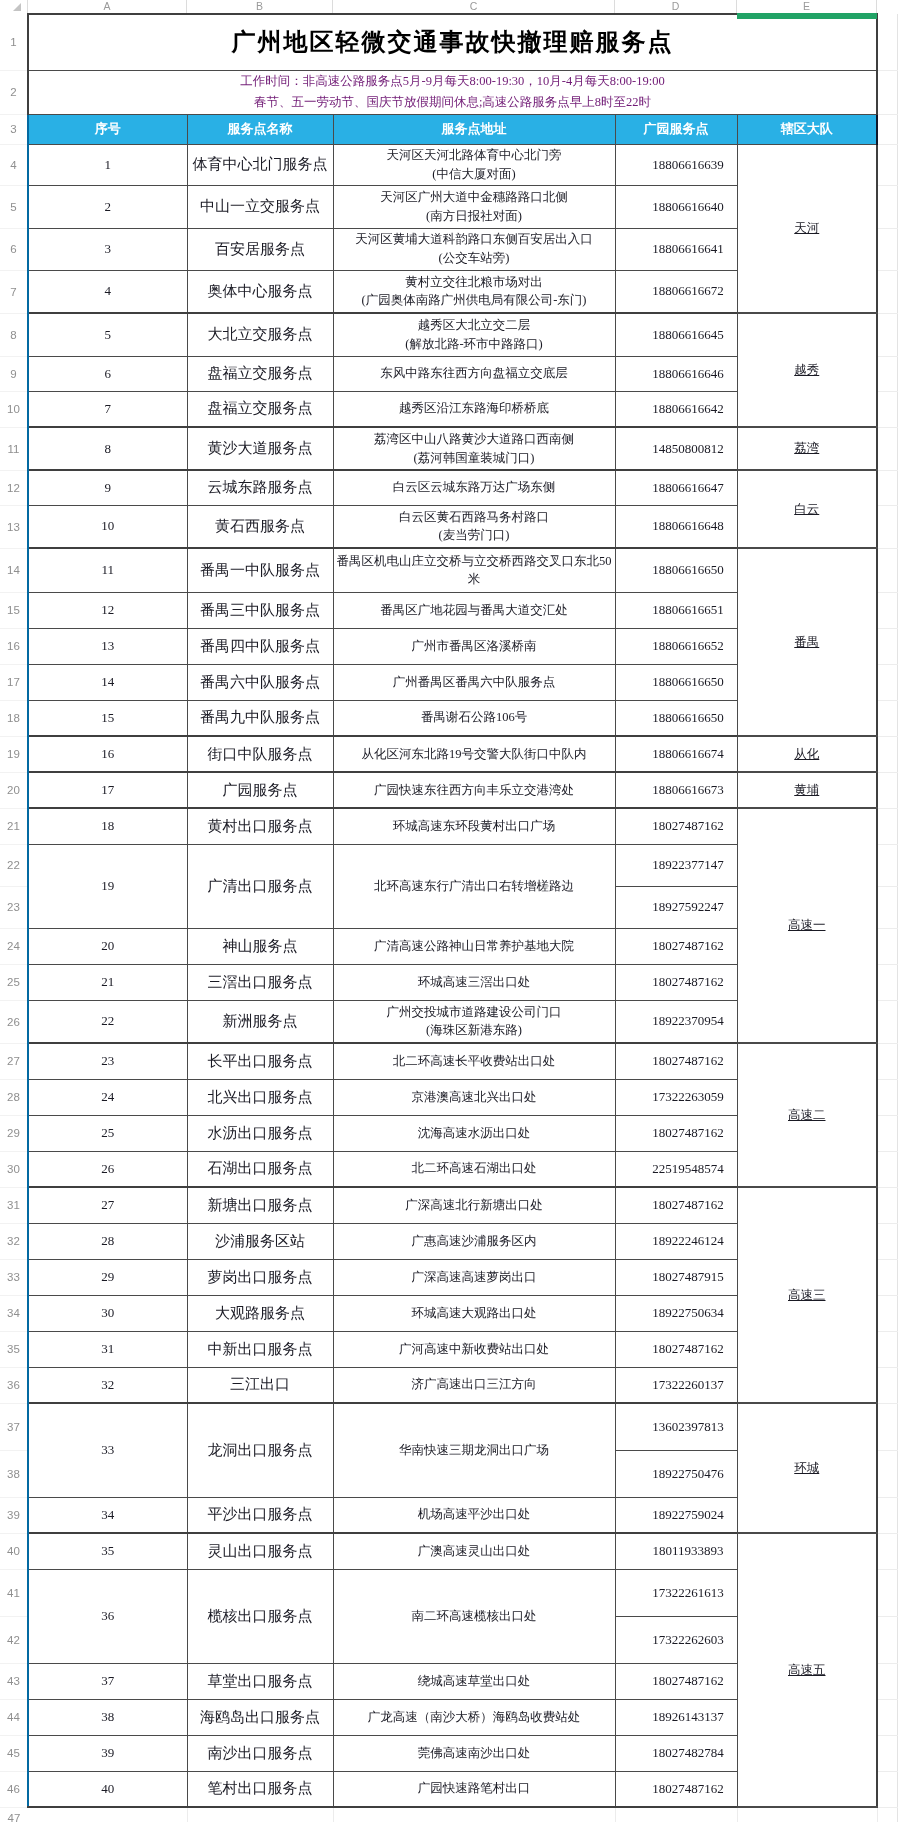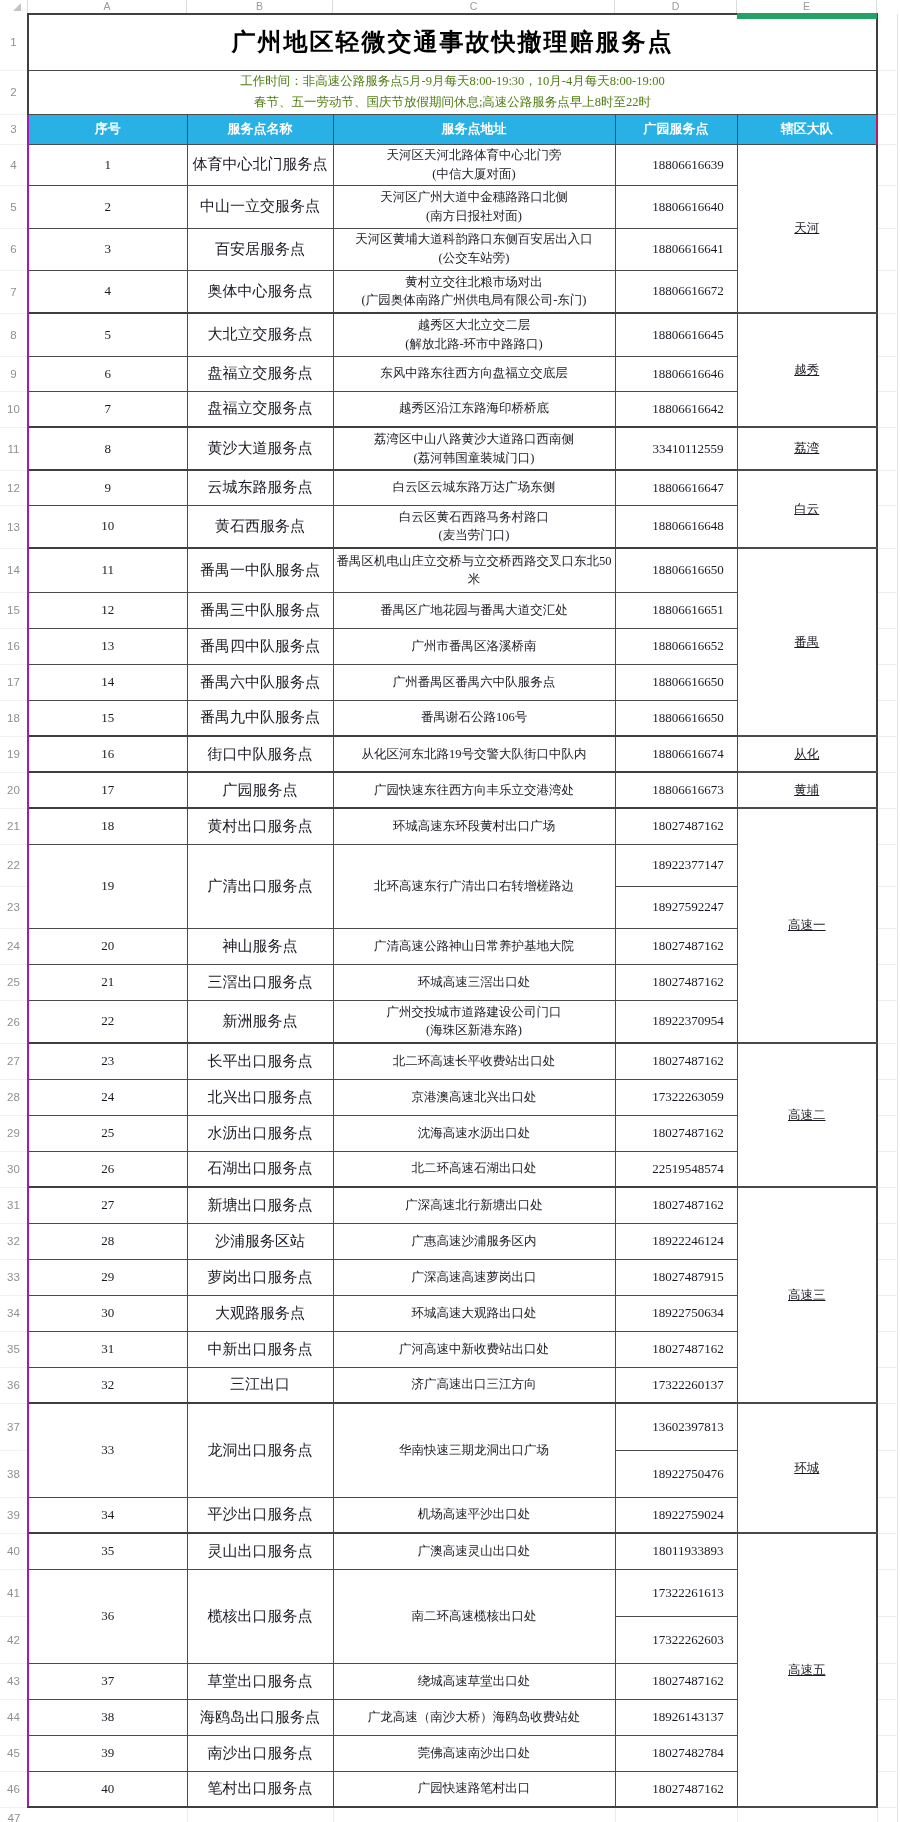--- a/index.html
+++ b/index.html
@@ -19,31 +19,31 @@
   table.sheet{border-collapse:collapse;table-layout:fixed;width:897px;}
   td{box-sizing:border-box;border:1px solid #4a4a4a;text-align:center;vertical-align:middle;
      padding:0 3px;font-family:"Liberation Serif",serif;font-size:12.5px;color:#1a1a24;
      overflow:hidden;}
   td.rownum{border:0;border-bottom:1px solid #f2f2f2;color:#8f8f8f;
      font-family:"Liberation Sans",sans-serif;font-size:11.5px;background:#fff;}
   td.gutter{border:0;border-bottom:1px solid #ededed;border-right:1px solid #e3e3e3;background:#fff;}
   
   .edge-top td.bordered{border-top:2px solid #3f3f3f;}
   td.span5{border-left:2px solid #3f3f3f;border-right:2px solid #3f3f3f;}
-  td.first-col{border-left:2px solid #a21caf;}
-  td.last-col{border-right:2px solid #be185d;}
+  td.first-col{border-left:2px solid #0369a1;}
+  td.last-col{border-right:2px solid #0f172a;}
   tr.last-row td.bordered{border-bottom:2px solid #3f3f3f;}
   tr.group-start td.bordered{border-top:2px solid #3f3f3f;}
   
   #row-title{height:56px;}
   #row-notice{height:44px;}
   #row-head{height:30px;}
   .title-cell{font-family:"Liberation Sans",sans-serif;font-weight:bold;font-size:24px;
       letter-spacing:2px;color:#000;}
-  .notice-cell div{line-height:1.65;font-size:12.5px;color:#4d7c0f;}
+  .notice-cell div{line-height:1.65;font-size:12.5px;color:#701a75;}
   td.head{background:var(--header-bg,#29b0e5);color:#ffffff;
       font-family:"Liberation Sans",sans-serif;font-weight:bold;font-size:13px;}
   td.c-index{font-size:13px;}
   td.c-name{font-size:15px;}
   td.c-addr{white-space:pre-line;line-height:1.5;font-size:12.5px;}
   td.c-phone{font-size:13px;padding-left:27px;}
   td.c-district{font-size:12.5px;border-bottom-width:2px;border-right:2px solid #3f3f3f;text-decoration:underline;}
   
   tr.ghost-row td.ghost{border:0;border-bottom:1px solid #ececec;border-right:1px solid #ececec;background:#fff;}
 </style>
@@ -160,21 +160,21 @@
         <td class="bordered c-addr">越秀区沿江东路海印桥桥底</td>
         <td class="bordered c-phone">18806616642</td>
         <td class="gutter"></td>
       </tr>
       <tr class="group-start" style="height: 43px;">
         <td class="rownum">11</td>
         <td class="bordered c-index first-col">8</td>
         <td class="bordered c-name">黄沙大道服务点</td>
         <td class="bordered c-addr">荔湾区中山八路黄沙大道路口西南侧
 (荔河韩国童装城门口)</td>
-        <td class="bordered c-phone">33410112559</td>
+        <td class="bordered c-phone">14850800812</td>
         <td class="bordered c-district last-col">荔湾</td>
         <td class="gutter"></td>
       </tr>
       <tr class="group-start" style="height: 35px;">
         <td class="rownum">12</td>
         <td class="bordered c-index first-col">9</td>
         <td class="bordered c-name">云城东路服务点</td>
         <td class="bordered c-addr">白云区云城东路万达广场东侧</td>
         <td class="bordered c-phone">18806616647</td>
         <td class="bordered c-district last-col" rowspan="2">白云</td>

